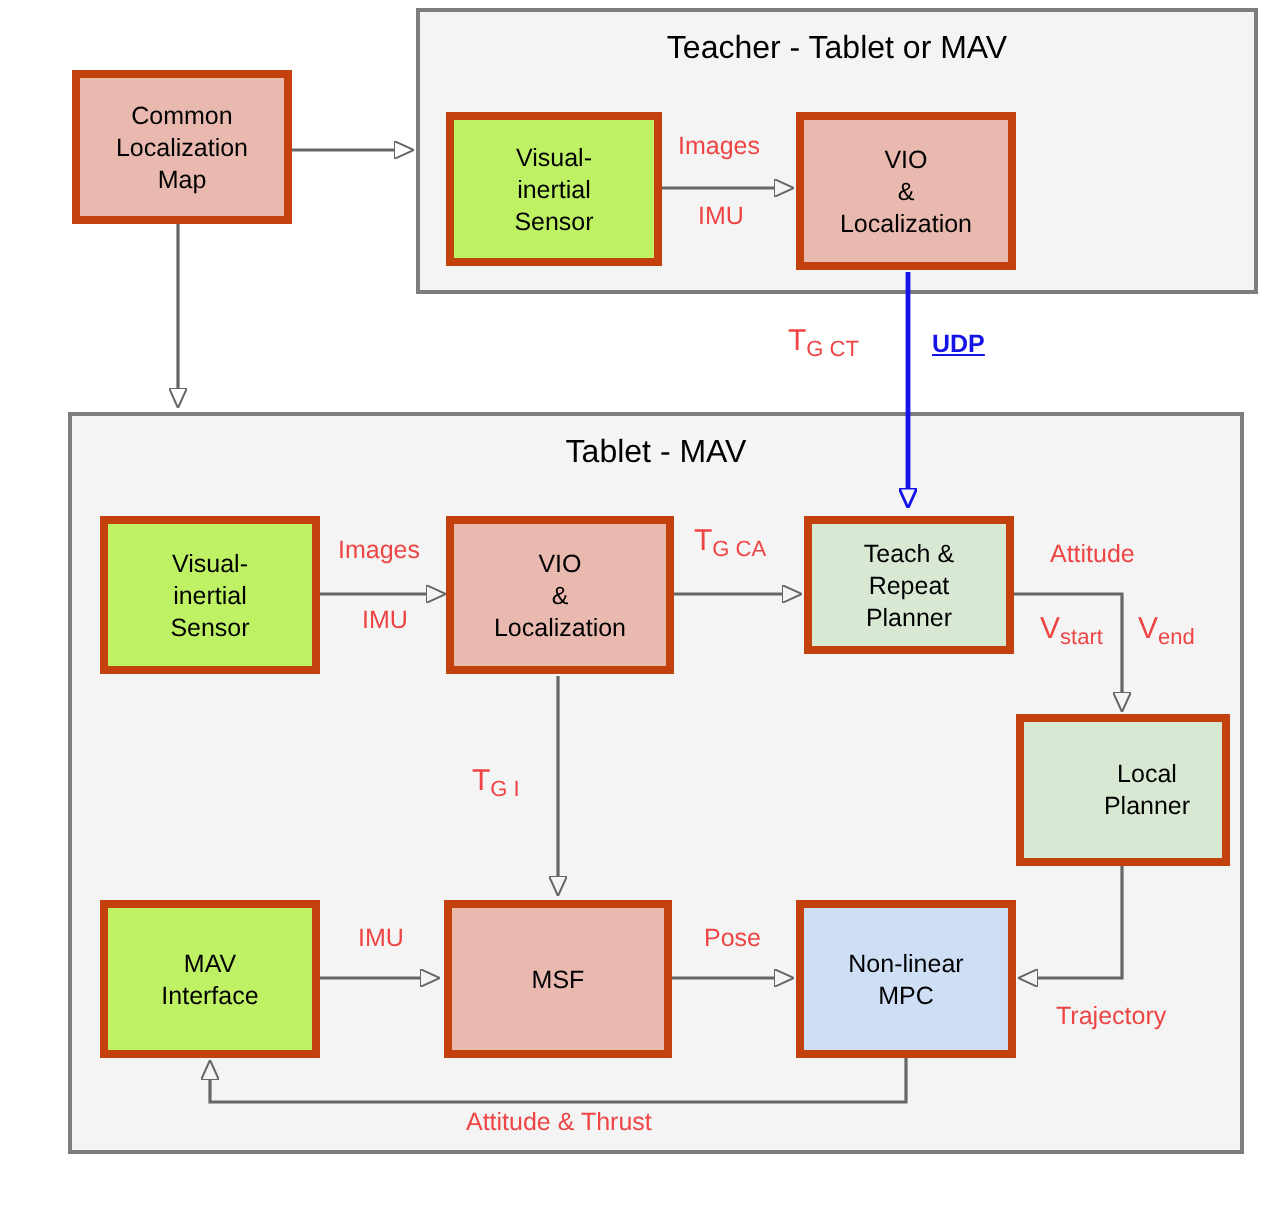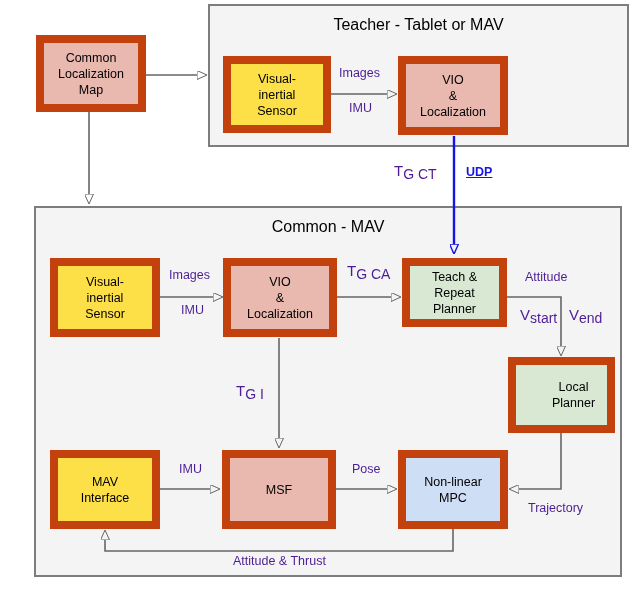--- a/index.html
+++ b/index.html
@@ -26,44 +26,44 @@
     width: 100%;
     text-align: center;
     font-size: 16px;
     color: #000000;
     top: 10px;
     left: 0;
   }
   .node {
     position: absolute;
     box-sizing: border-box;
-    border: 8px solid #c2410c;
+    border: 4px solid #c2410c;
     display: flex;
     align-items: center;
     justify-content: center;
     text-align: center;
     font-size: 12.5px;
     line-height: 16px;
     color: #000000;
   }
   .node .lbl { white-space: pre-line; }
   .n-pink  { background: #e9b9b0; }
-  .n-gray  { background: #fde047; }
+  .n-gray  { background: #bef264; }
   .n-green { background: #d8e8d2; }
   .n-blue  { background: #cedef4; }
 
   .edge-label {
     position: absolute;
     font-size: 12.5px;
-    color: #4c1d95;
+    color: #ef4444;
     white-space: nowrap;
   }
   .edge-label.blue { color: #1414e6; font-weight: bold; }
   .edge-label sub {
-    font-size: 14px;
+    font-size: 11px;
     vertical-align: baseline;
     position: relative;
     top: 3px;
   }
   .edge-label .big { font-size: 15px; }
 
   svg.wires {
     position: absolute;
     left: 0;
     top: 0;
@@ -76,21 +76,21 @@
 </head>
 <body>
 
 <div id="canvas">
 
   <div class="container-box" style="left:208px; top:4px; width:421px; height:143px;">
     <div class="container-title">Teacher - Tablet or MAV</div>
   </div>
 
   <div class="container-box" style="left:34px; top:206px; width:588px; height:371px;">
-    <div class="container-title">Common - MAV</div>
+    <div class="container-title">Tablet - MAV</div>
   </div>
 
   <svg class="wires">
     <defs>
       <marker id="ah" markerWidth="10" markerHeight="9" refX="9" refY="4.5" orient="auto" markerUnits="userSpaceOnUse">
         <path d="M0,0 L10,4.5 L0,9 z" fill="#f4f4f4" stroke="#666666" stroke-width="1"></path>
       </marker>
       <marker id="ahw" markerWidth="10" markerHeight="9" refX="9" refY="4.5" orient="auto" markerUnits="userSpaceOnUse">
         <path d="M0,0 L10,4.5 L0,9 z" fill="#ffffff" stroke="#666666" stroke-width="1"></path>
       </marker>

